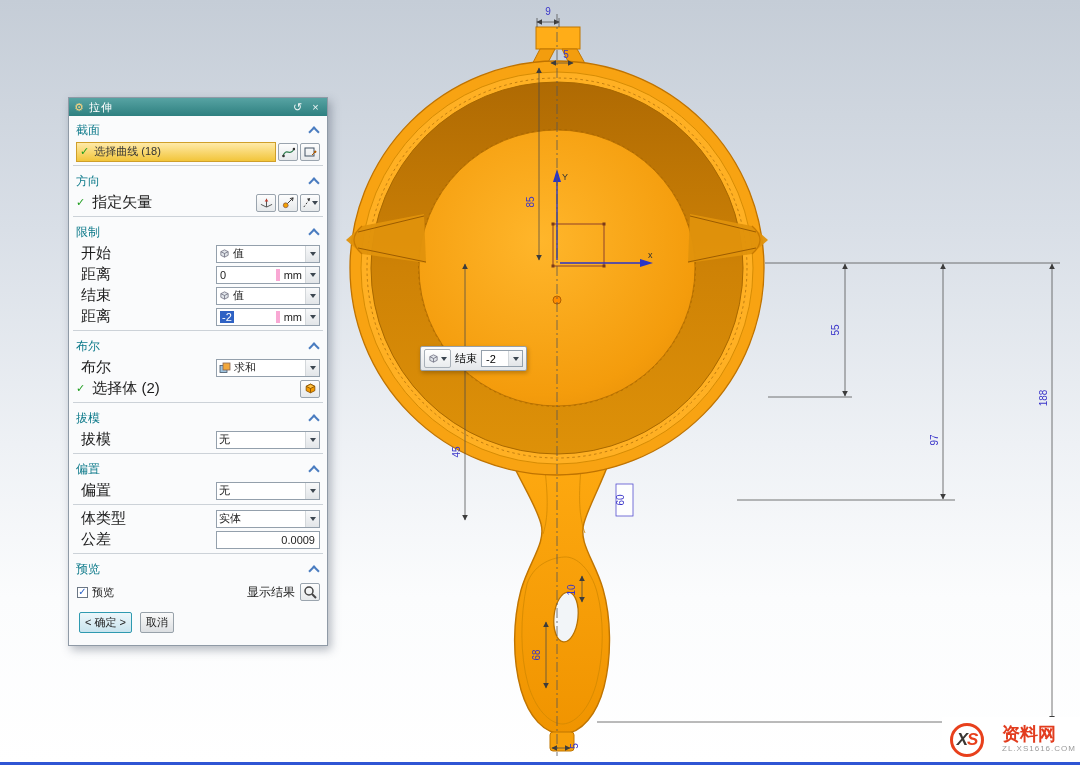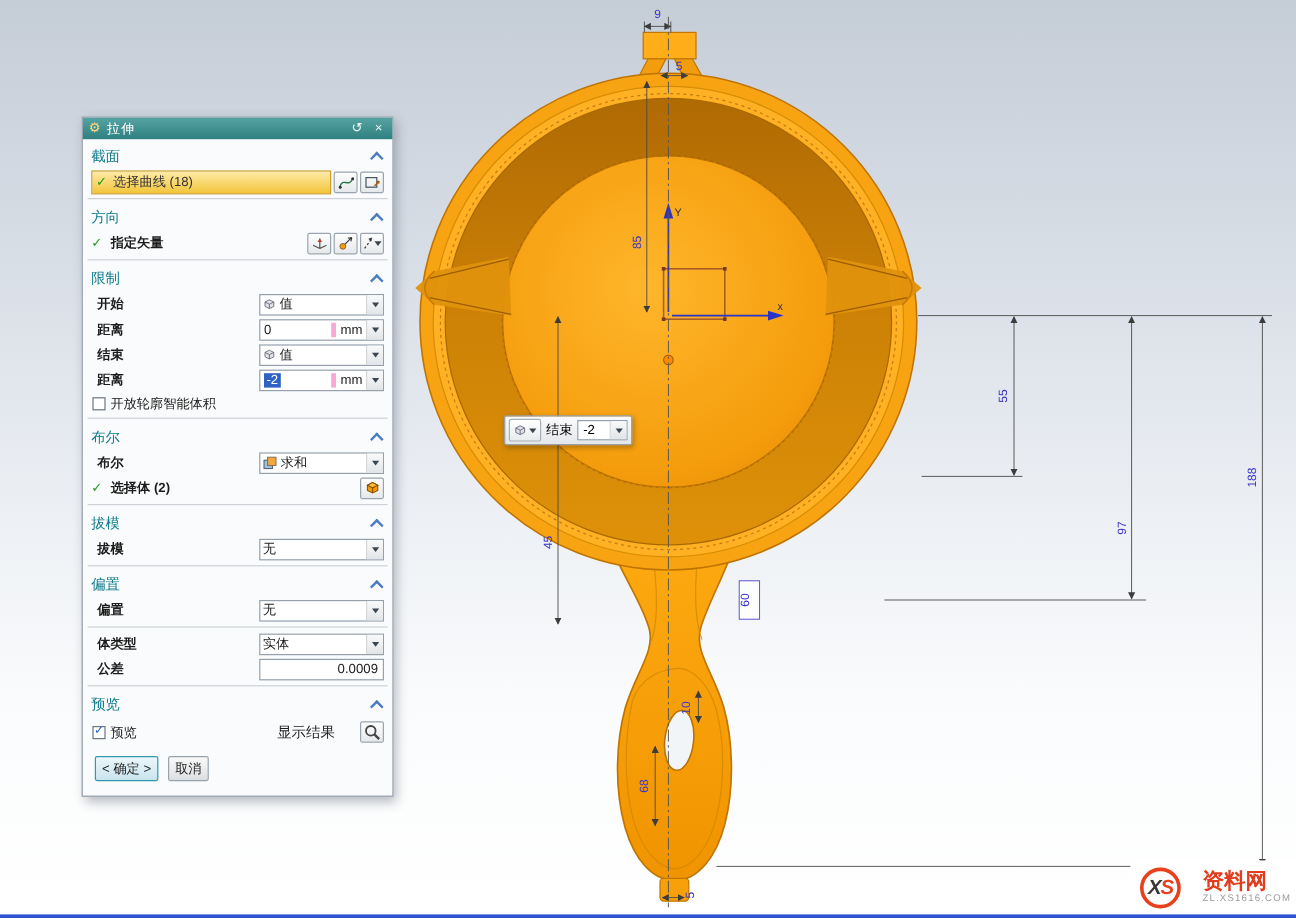--- a/index.html
+++ b/index.html
@@ -24,21 +24,21 @@
   .titlebar .ticon{color:#ffd780;font-size:11px;line-height:1;}
   .titlebar .ttl{flex:1;letter-spacing:1px;}
   .tb-btn{width:13px;text-align:center;color:#eef6f6;font-size:11px;line-height:1;cursor:default;}
   .dlg-body{padding:2px 0 4px;}
   .sec-h{display:flex;align-items:center;padding:4px 7px 2px 7px;color:#0d7a8a;font-size:12px;}
   .sec-h .sp{flex:1;}
   .chev{width:6px;height:6px;border-left:2px solid #4a7cc0;border-top:2px solid #4a7cc0;
     transform:rotate(45deg);margin:3px 2px 0 0;}
   .sep{height:1px;background:#ccd2d8;margin:3px 4px;}
   .row{display:flex;align-items:center;padding:1px 7px;height:21px;box-sizing:border-box;}
-  .row .label{flex:1;padding-left:5px;font-size:11px;white-space:nowrap;font-weight:bold;}
+  .row .label{flex:1;padding-left:5px;font-size:15px;white-space:nowrap;}
   .chk{color:#1f9e1f;font-weight:bold;font-size:11px;margin-right:2px;}
   .yellowbar{flex:1;height:18px;background:linear-gradient(#ffeaa8,#f2c53a);border:1px solid #cf9f2a;
     display:flex;align-items:center;padding:0 3px;gap:3px;font-size:11px;color:#333;}
   .icon-btn{width:20px;height:18px;border:1px solid #9aa4ae;border-radius:2px;
     background:linear-gradient(#fdfdfd,#e6e9eb);display:flex;align-items:center;justify-content:center;
     margin-left:2px;box-sizing:border-box;}
   .ctrl{width:104px;display:flex;}
   .dd{flex:1;height:18px;background:#fff;border:1px solid #94a0ac;display:flex;align-items:center;
     font-size:11px;padding:0 0 0 2px;gap:3px;box-sizing:border-box;}
   .dd .txt{flex:1;white-space:nowrap;overflow:hidden;}
@@ -327,24 +327,20 @@
         <div class="ctrl">
             <div class="combo">
           <span class="val"><span class="selhl">-2</span></span>
           <span class="unit">mm</span>
           <span class="arrbox">
                 <span class="tri"></span>
               </span>
         </div>
           </div>
       </div>
-      <div class="row" style="height:18px;">
-        <span class="cb"></span>
-        <span class="cb-label">开放轮廓智能体积</span>
-      </div>
       <div class="sep"></div>
 
       <div class="sec-h">
         <span>布尔</span>
         <span class="sp"></span>
           <span class="chev"></span>
       </div>
       <div class="row">
         <span class="label">布尔</span>
         <div class="ctrl">
@@ -430,21 +426,21 @@
 
       <div class="sec-h">
         <span>预览</span>
         <span class="sp"></span>
           <span class="chev"></span>
       </div>
       <div class="row" style="height:24px;">
         <span class="cb">✓</span>
         <span class="cb-label">预览</span>
         <span class="sp" style="flex:1;"></span>
-        <span style="font-size:12px;margin-right:19px;">显示结果</span>
+        <span style="font-size:12px;margin-right:3px;">显示结果</span>
         <div class="icon-btn">
           <svg width="14" height="14" viewBox="0 0 14 14">
             <circle cx="6" cy="6" r="4" fill="none" stroke="#444" stroke-width="1.5"></circle>
             <line x1="9" y1="9" x2="13" y2="13" stroke="#444" stroke-width="2"></line>
           </svg>
         </div>
       </div>
 
       <div class="btns">
         <div class="btn ok">&lt; 确定 &gt;</div>

